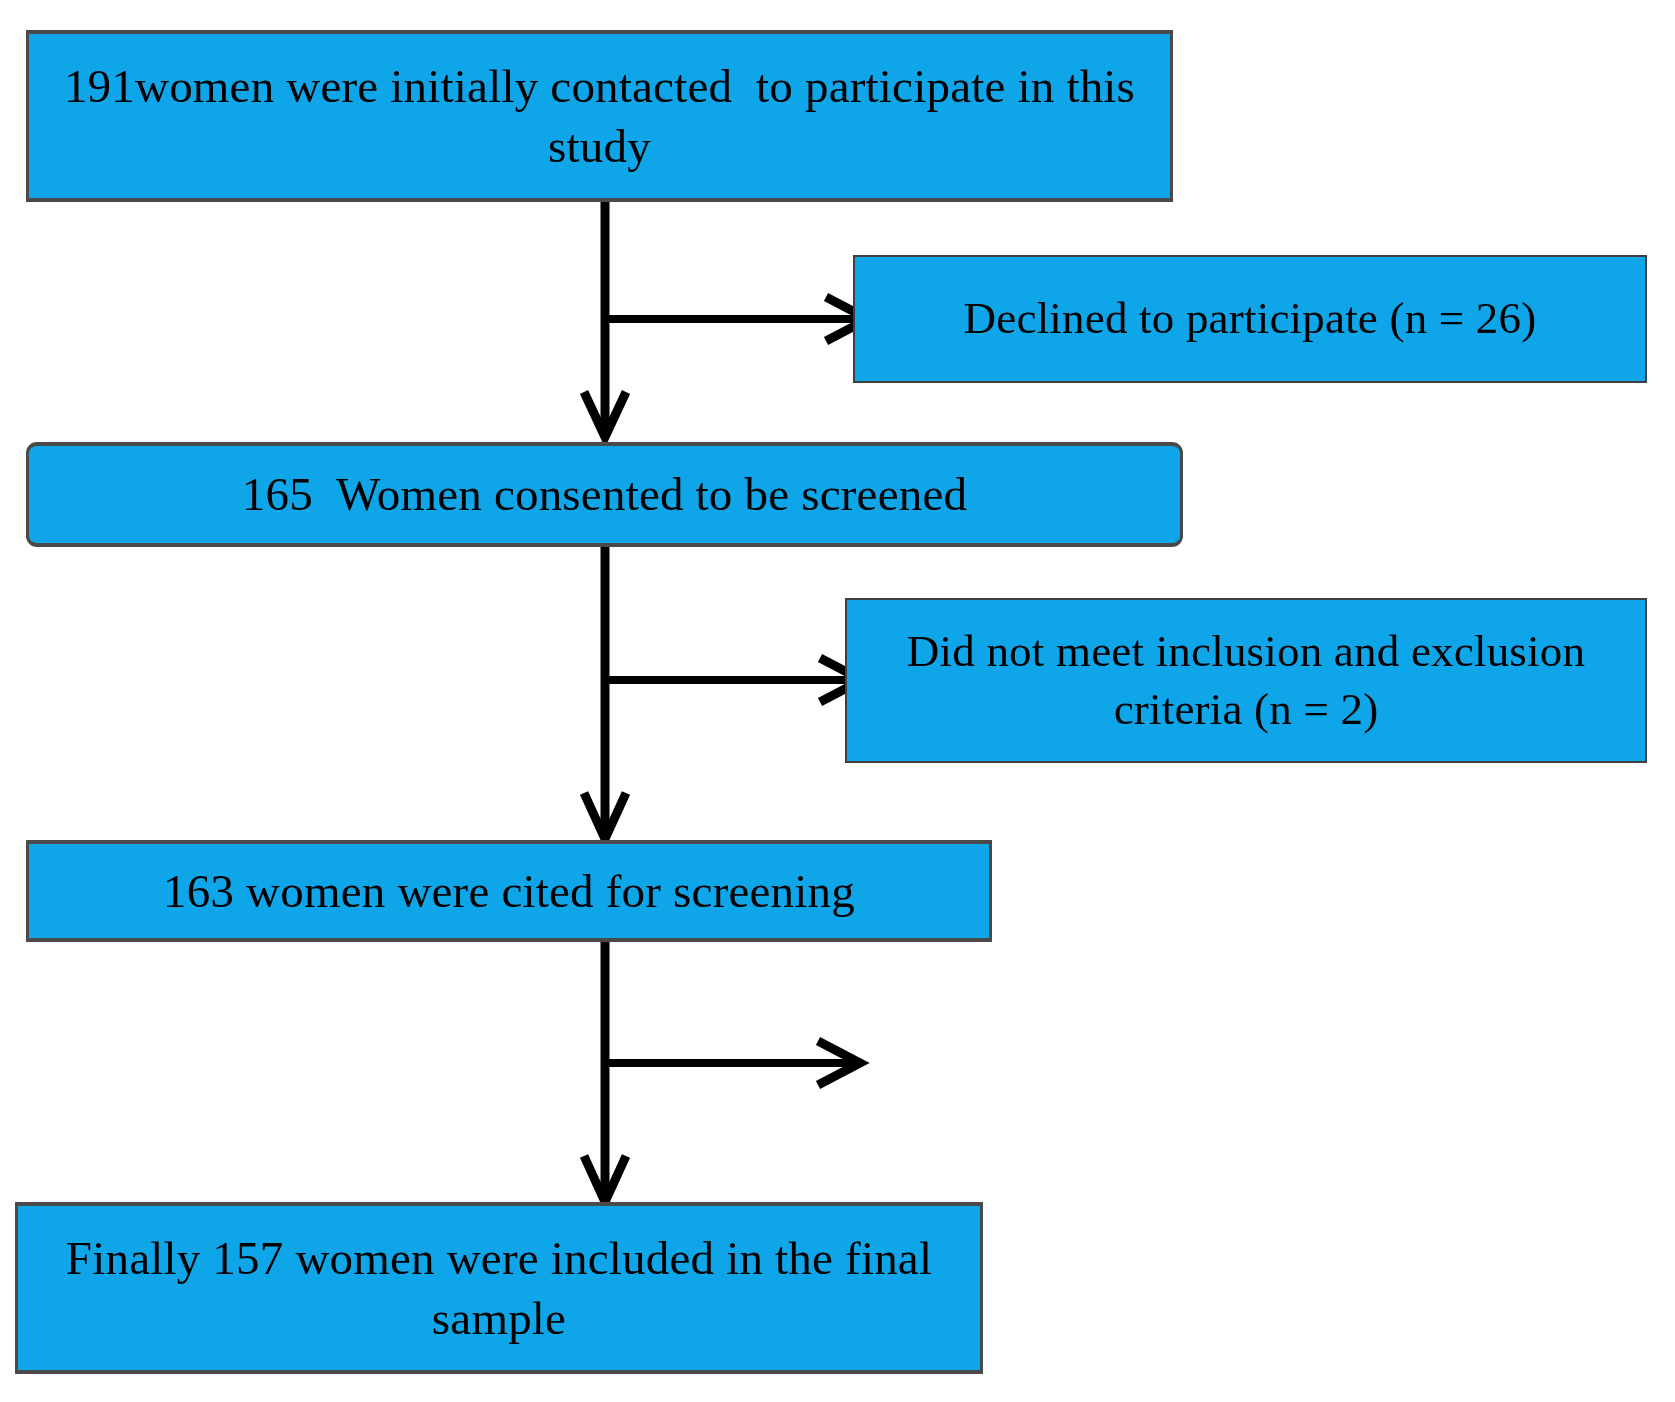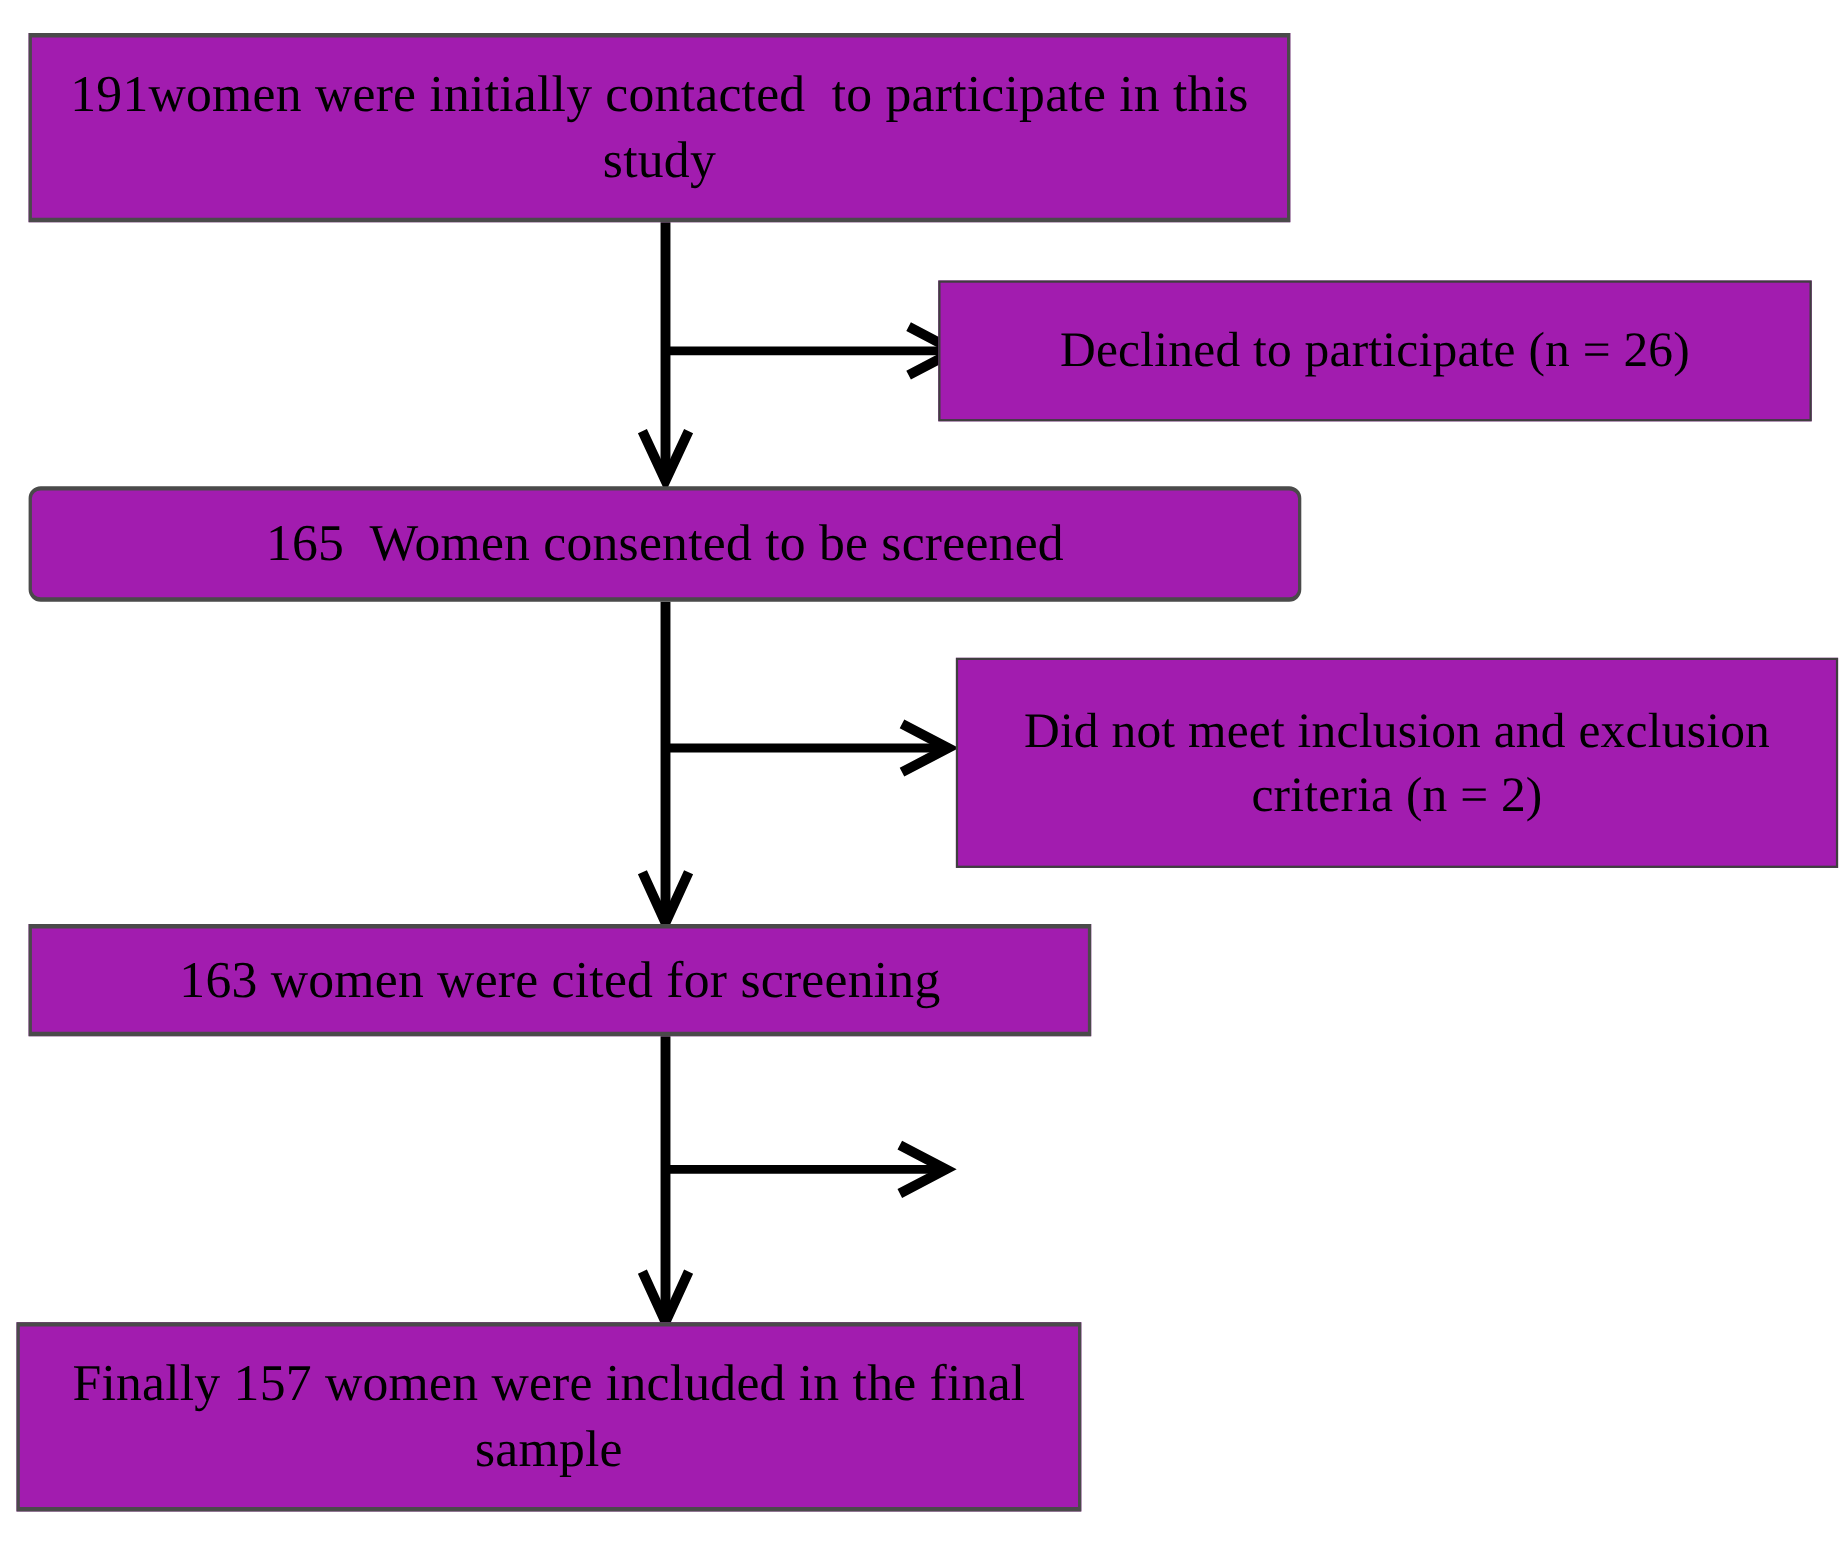--- a/index.html
+++ b/index.html
@@ -15,21 +15,21 @@
   #flowchart-canvas {
     position: relative;
     width: 1675px;
     height: 1402px;
     background: #ffffff;
     overflow: hidden;
   }
   .node-box {
     position: absolute;
     box-sizing: border-box;
-    background: #a21caf;
+    background: #0ea5e9;
     border: 2px solid #3b3b3b;
     display: flex;
     align-items: center;
     justify-content: center;
     text-align: center;
     padding: 4px 14px;
   }
   .node-box .node-text {
     display: block;
     width: 100%;
@@ -101,21 +101,21 @@
   </div>
 
   <div class="node-box node-side" style="left:853px; top:255px; width:794px; height:128px;">
     <span class="node-text fs-mid">Declined to participate (n = 26)</span>
   </div>
 
   <div class="node-box node-primary" style="left:26px; top:442px; width:1157px; height:105px;border-radius:11px;">
     <span class="node-text fs-large">165  Women consented to be screened</span>
   </div>
 
-  <div class="node-box node-side" style="left:845px; top:598px; width:802px; height:191px;margin-left:24px;">
+  <div class="node-box node-side" style="left:845px; top:598px; width:802px; height:165px;">
     <span class="node-text fs-mid">Did not meet inclusion and exclusion criteria (n = 2)</span>
   </div>
 
   <div class="node-box node-primary" style="left:26px; top:840px; width:966px; height:102px;">
     <span class="node-text fs-large">163 women were cited for screening</span>
   </div>
 
 
   <div class="node-box node-primary" style="left:15px; top:1202px; width:968px; height:172px;">
     <span class="node-text fs-large">Finally 157 women were included in the final sample</span>

